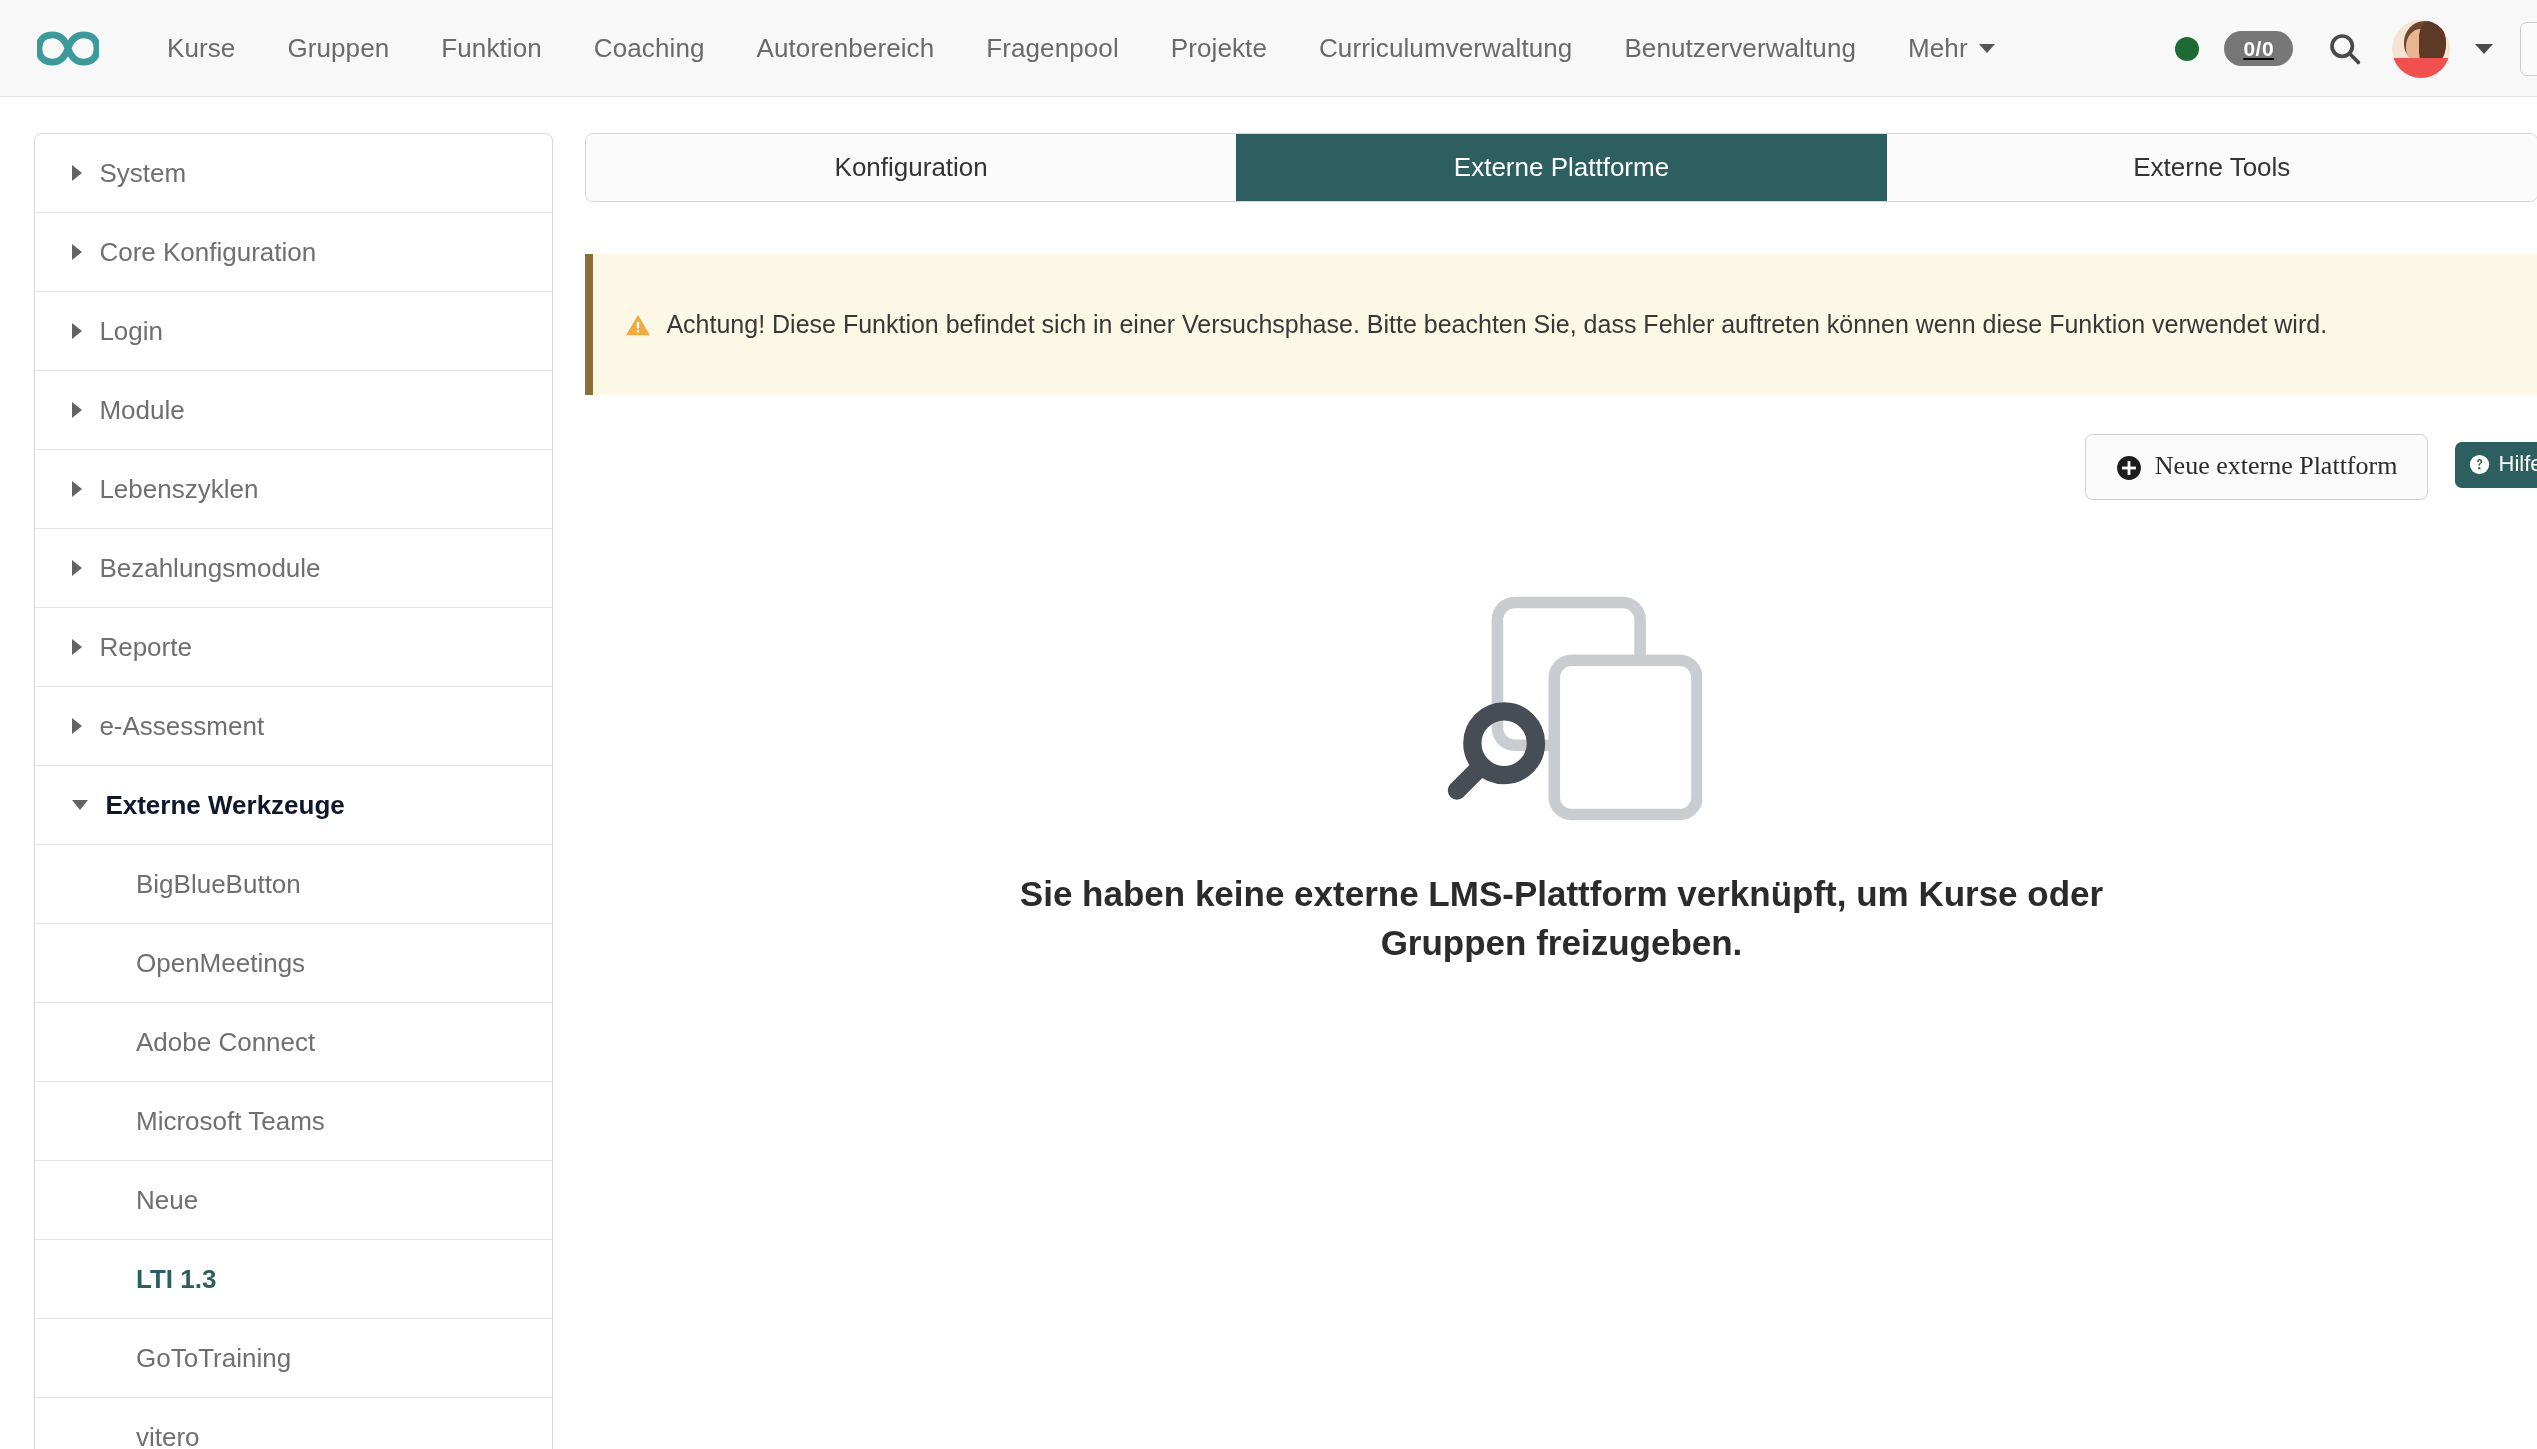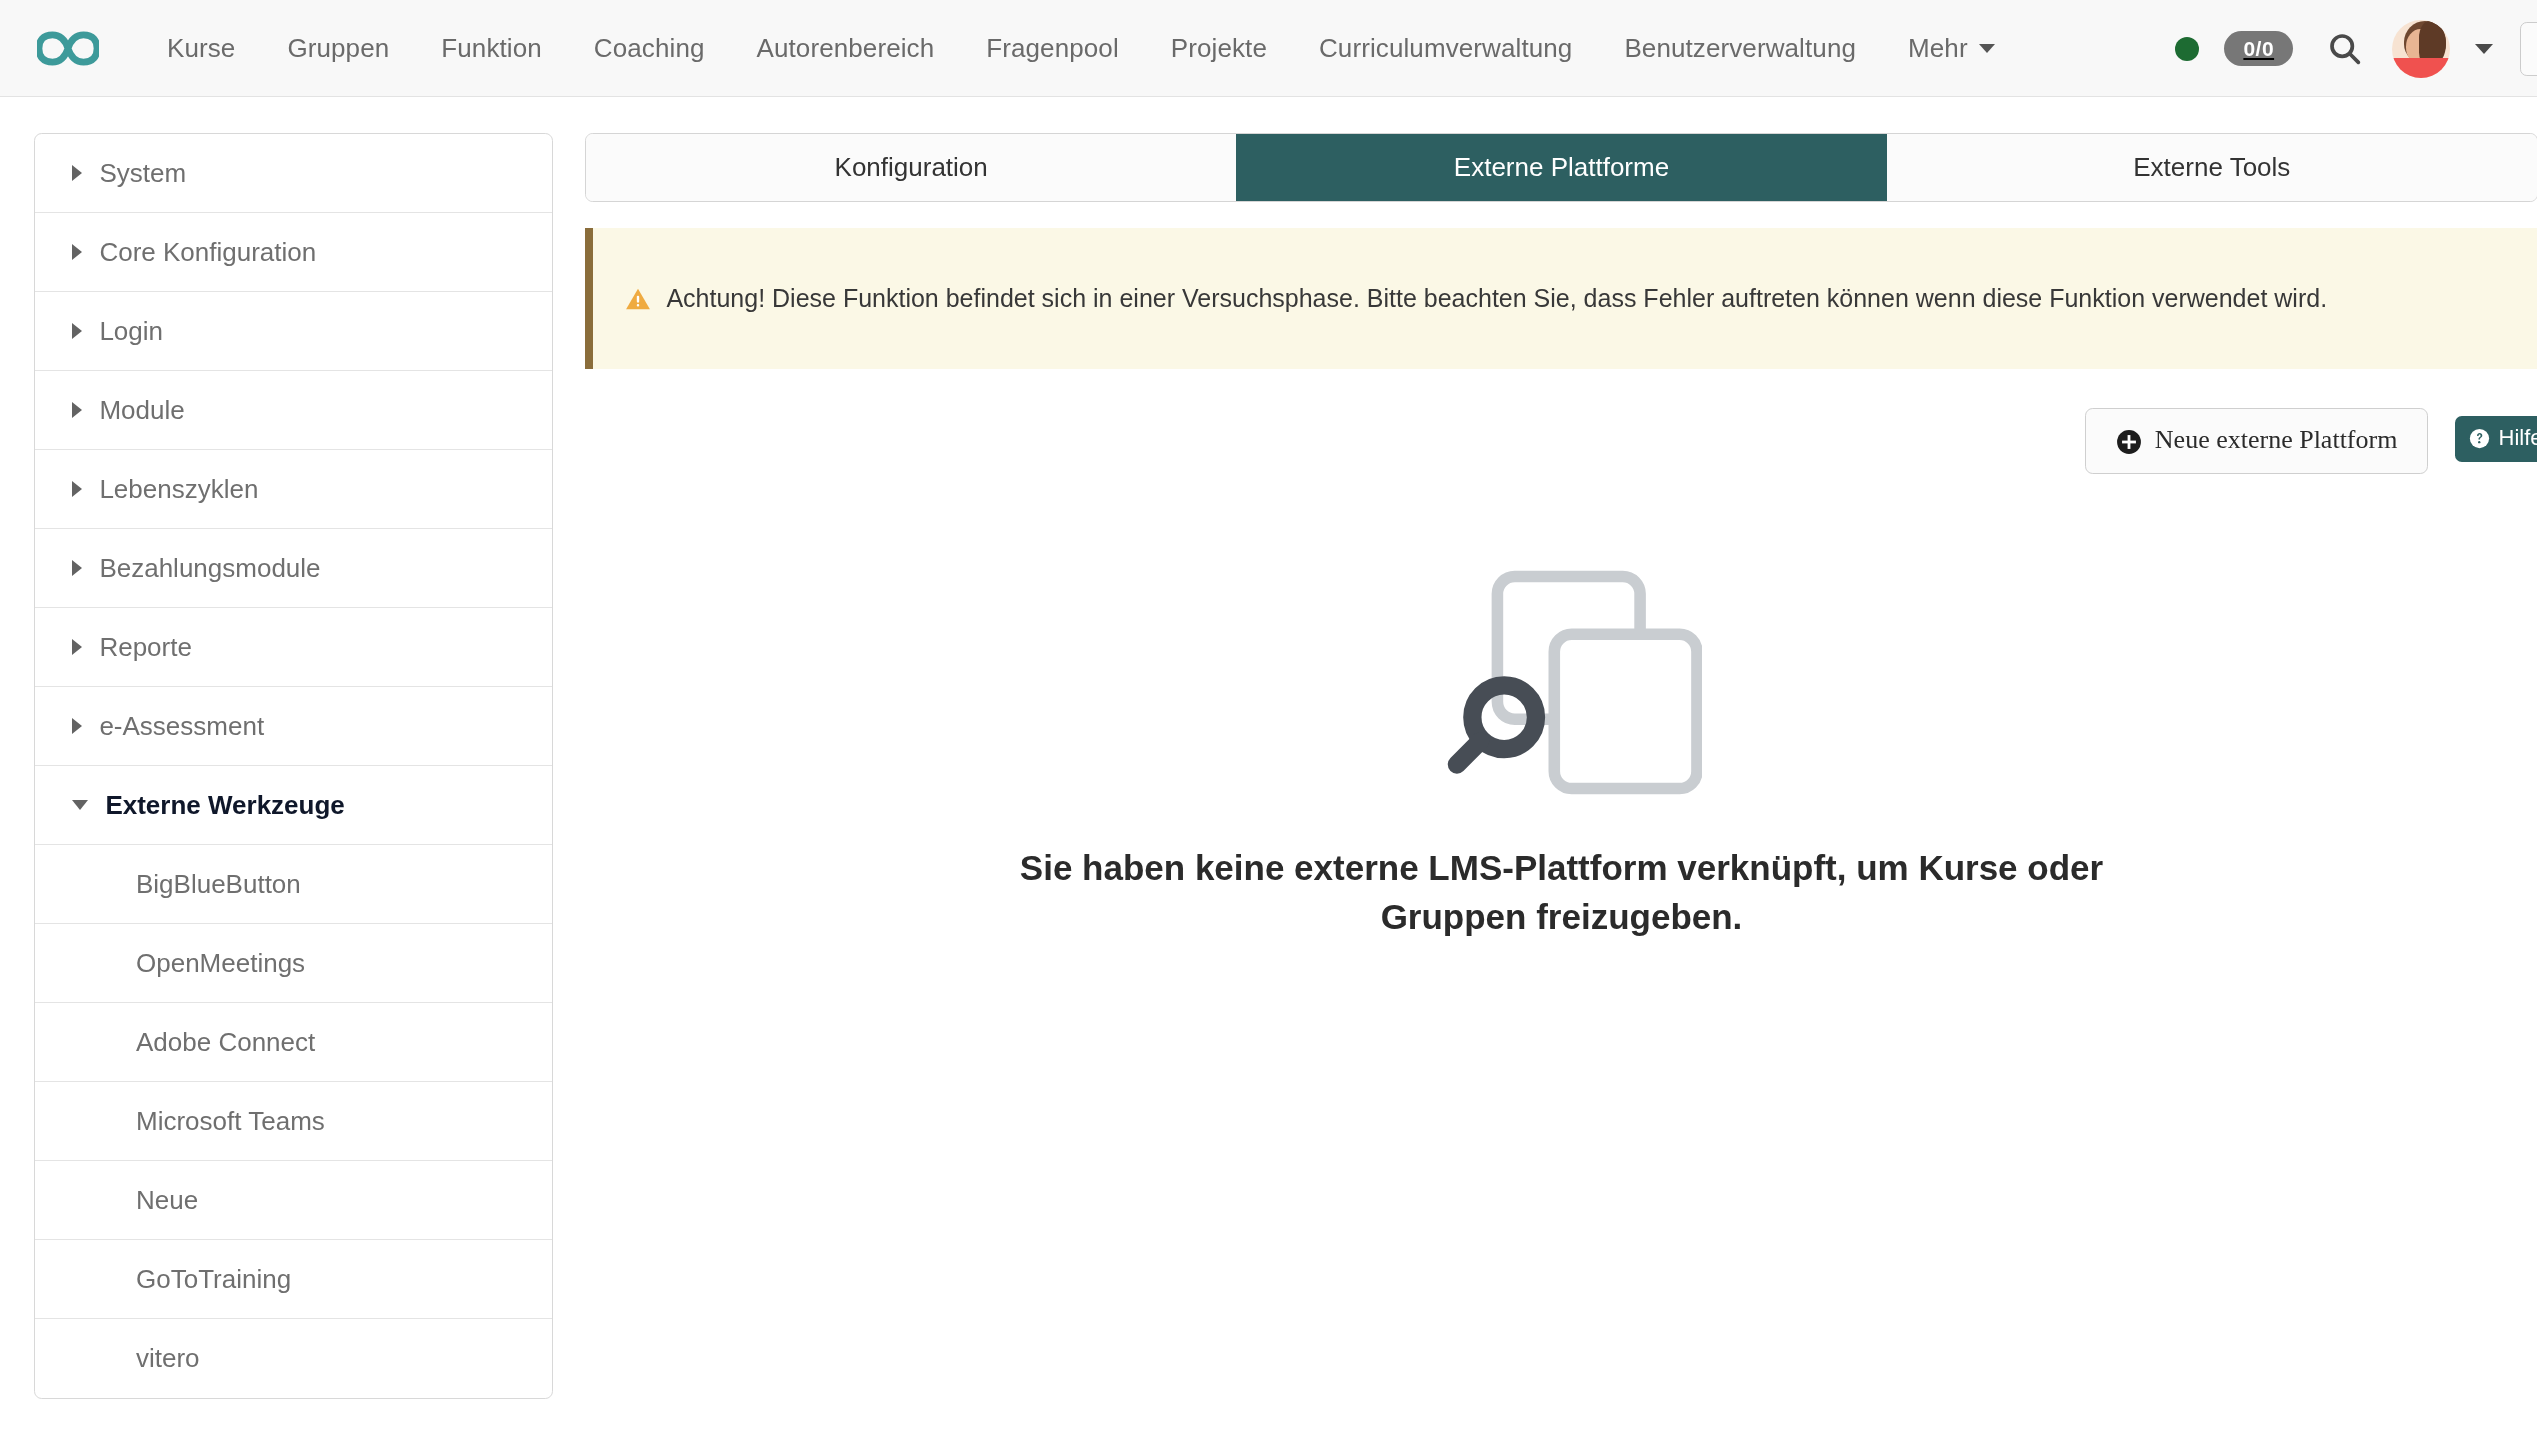--- a/index.html
+++ b/index.html
@@ -221,21 +221,21 @@
     background: #fbfbfb;
     cursor: pointer;
     white-space: nowrap;
   }
   .tab.active {
     background: #2d5f61;
     color: #ffffff;
   }
 
   .alert {
-    margin-top: 26px;
+    margin-top: 52px;
     background: #fbf8e6;
     border-left: 8.7px solid #8a6d3b;
     padding: 45px 29px 45px 32px;
     display: flex;
     align-items: center;
     min-height: 141px;
   }
   .alert .warn-icon {
     margin-right: 15.4px;
     flex: 0 0 auto;
@@ -402,20 +402,23 @@
     </div>
     <div class="side-item child">
       <span>Adobe Connect</span>
     </div>
     <div class="side-item child">
       <span>Microsoft Teams</span>
     </div>
     <div class="side-item child">
       <span>Neue</span>
     </div>
+    <div class="side-item child active">
+      <span>LTI 1.3</span>
+    </div>
     <div class="side-item child">
       <span>GoToTraining</span>
     </div>
     <div class="side-item child">
       <span>vitero</span>
     </div>
   </nav>
 
   <main class="main">
 

